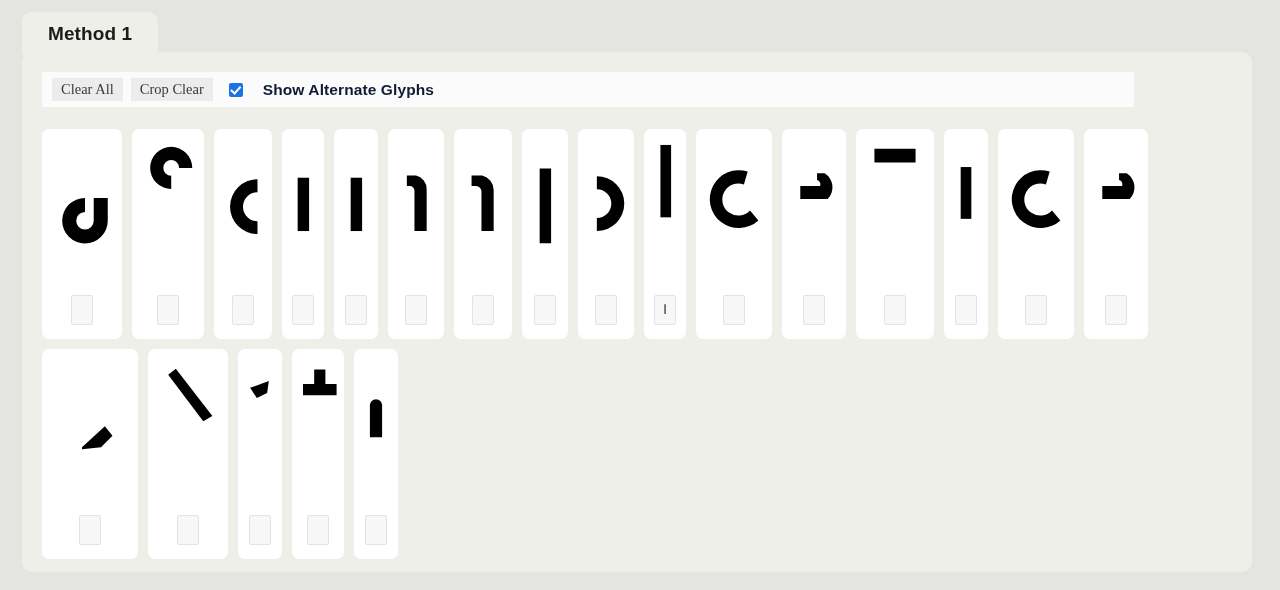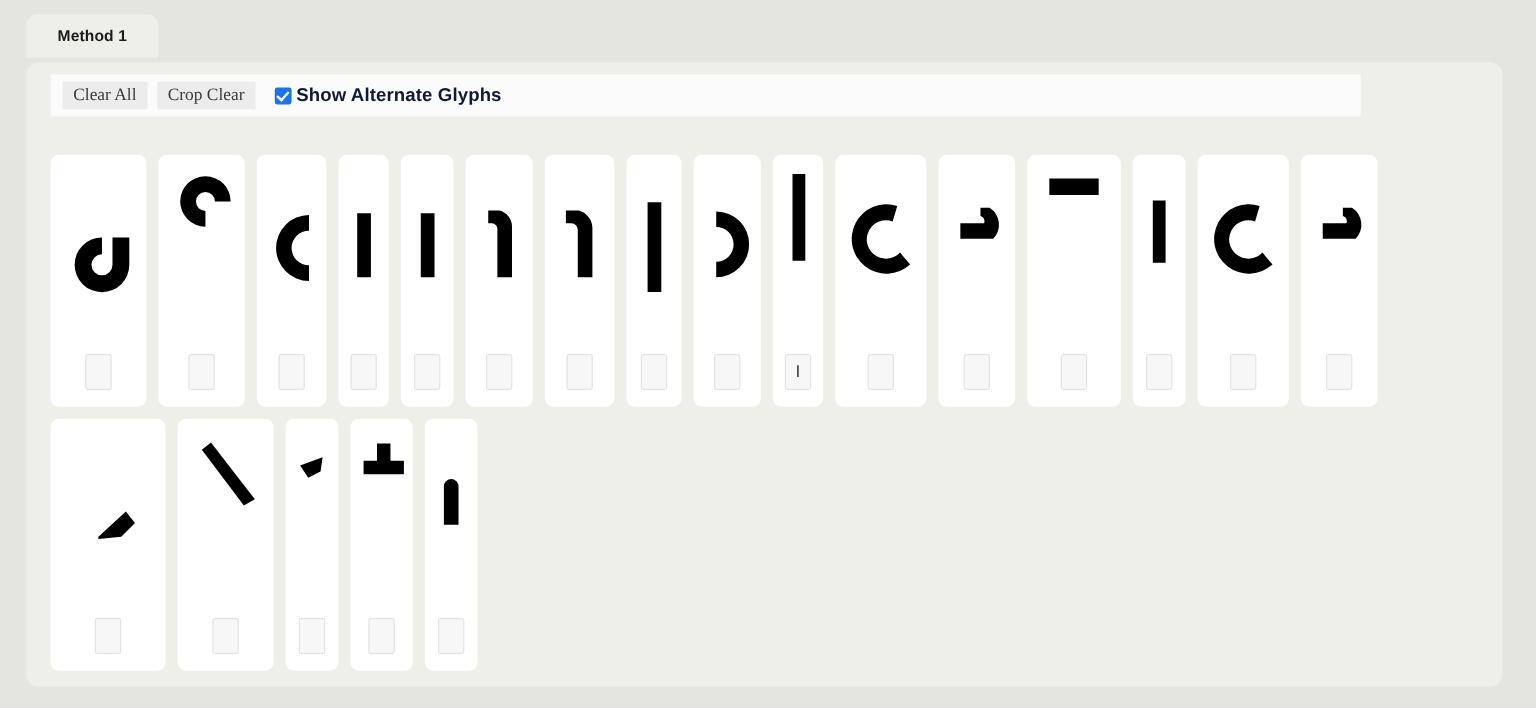--- a/index.html
+++ b/index.html
@@ -18,21 +18,21 @@
   .tabs {
     position: absolute;
     left: 22px;
     top: 12px;
     display: flex;
     align-items: flex-end;
     gap: 0px;
     z-index: 5;
   }
   .tab {
-    font-size: 13px;
+    font-size: 19px;
     font-weight: bold;
     color: #1b1b1b;
     padding: 11px 26px 10px 26px;
     border-radius: 9px 9px 0 0;
     background: #eeefe9;
     line-height: 1.15;
     cursor: pointer;
     user-select: none;
     letter-spacing: .1px;
   }
@@ -48,21 +48,21 @@
     width: 1230px;
     height: 520px;
     background: #eeefe9;
     border-radius: 10px;
   }
 
   
   .toolbar {
     position: absolute;
     left: 20px;
-    top: 10px;
+    top: 20px;
     width: 1092px;
     height: 35px;
     background: #fbfbfb;
     display: flex;
     align-items: center;
     padding: 0 10px;
     box-sizing: border-box;
     gap: 8px;
   }
   .tb-btn {
@@ -116,20 +116,21 @@
     border: solid #fff;
     border-width: 0 2px 2px 0;
     transform: rotate(42deg);
   }
   .chk-label {
     font-size: 15.5px;
     font-weight: bold;
     color: #101b33;
     white-space: nowrap;
     letter-spacing: .1px;
+    margin-left: 16px;
   }
 
   
   .grid {
     position: absolute;
     left: 20px;
     top: 77px;
     width: 1190px;
     display: flex;
     flex-wrap: wrap;

